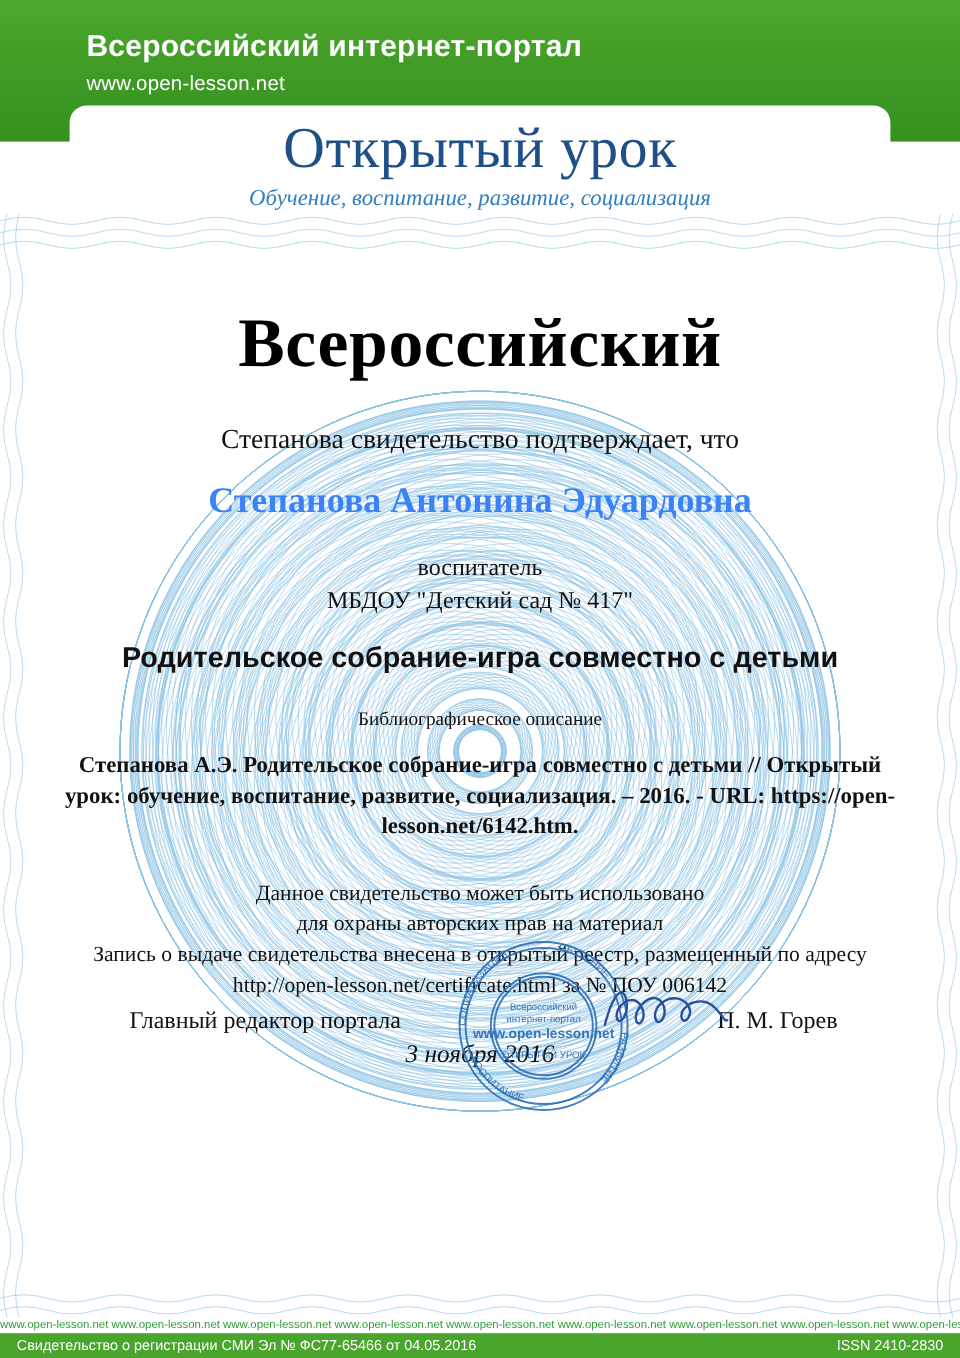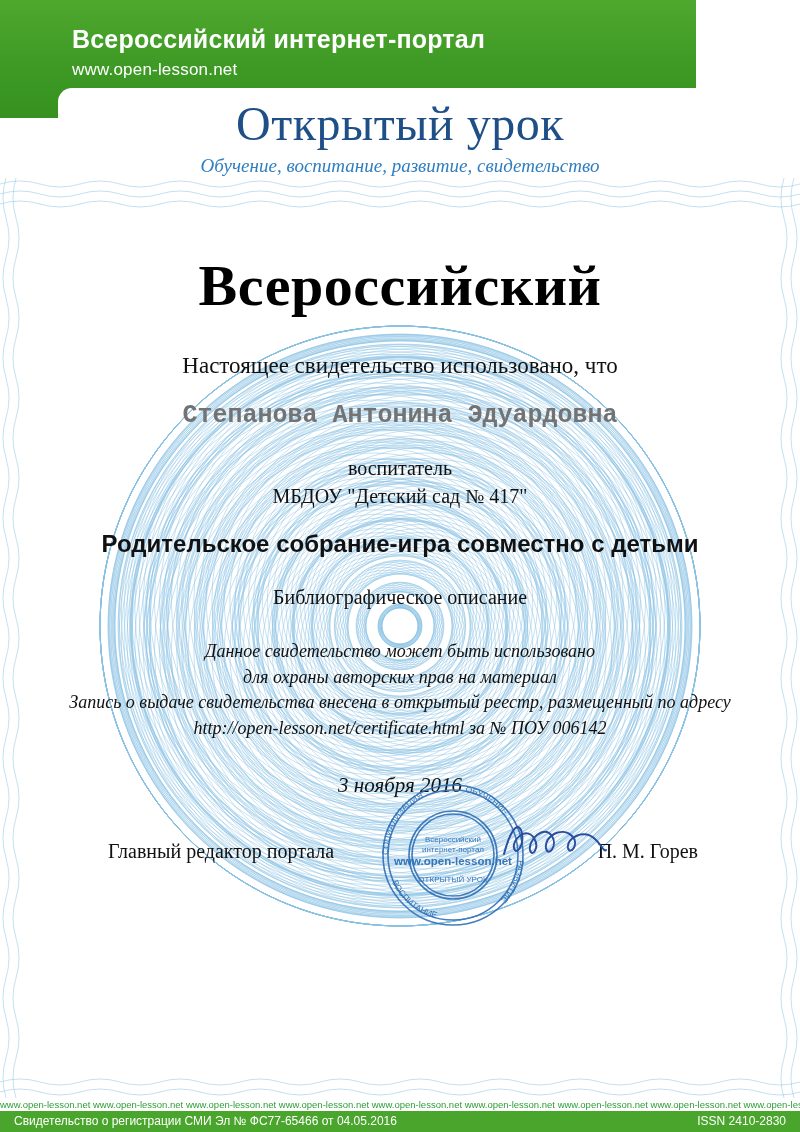--- a/index.html
+++ b/index.html
@@ -19,21 +19,21 @@
     left: 0; top: 0;
     width: 800px;
     height: 1132px;
     background: #ffffff;
   }
 
   
   .header-band {
     position: absolute;
     left: 0; top: 0;
-    width: 696px;
+    width: 800px;
     height: 118px;
     background: linear-gradient(180deg, #4fa82e 0%, #3e9a25 55%, #36911f 100%);
     overflow: hidden;
   }
   .header-band::after {
     content: "";
     position: absolute;
     left: -60px;
     top: 74px;
     width: 960px;
@@ -120,24 +120,24 @@
     color: #000000;
     margin-top: 74px;
     letter-spacing: 0.5px;
   }
   .confirm-line {
     font-size: 23px;
     color: #111111;
     margin-top: 34px;
   }
   .person-name {
-    font-family: Liberation Mono, monospace;
+    font-family: Liberation Serif, serif;
     font-weight: bold;
-    font-size: 25px;
-    color: #737373;
+    font-size: 30px;
+    color: #3b82f6;
     margin-top: 22px;
   }
   .person-role {
     font-size: 20px;
     color: #111111;
     margin-top: 27px;
   }
   .person-org {
     font-size: 20px;
     color: #111111;
@@ -149,39 +149,38 @@
     margin-top: 22px;
   }
   .work-title {
     font-family: "Liberation Sans", sans-serif;
     font-weight: bold;
     font-size: 24px;
     color: #111111;
     margin-top: 22px;
   }
   .biblio-label {
-    font-size: 20px;
+    font-size: 16px;
     color: #111111;
     margin-top: 28px;
   }
   .biblio-text {
     font-family: "Liberation Serif", serif;
     font-weight: bold;
     font-size: 19px;
     color: #111111;
     line-height: 1.35;
     margin: 16px auto 0;
     width: 700px;
   }
   .note {
     font-size: 18px;
     color: #111111;
     line-height: 1.42;
     margin-top: 30px;
-    font-style: italic;
   }
   .date {
     font-family: "Liberation Serif", serif;
     font-style: italic;
     font-size: 21px;
     color: #111111;
     margin-top: 32px;
   }
 
   
@@ -272,21 +271,21 @@
 
   <div class="header-band">
     <div class="header-text">
       <div class="header-title">Всероссийский интернет-портал</div>
       <div class="header-sub">www.open-lesson.net</div>
     </div>
   </div>
 
   <div class="logo-plate">
     <div class="logo-main">Открытый урок</div>
-    <div class="logo-slogan">Обучение, воспитание, развитие, свидетельство</div>
+    <div class="logo-slogan">Обучение, воспитание, развитие, социализация</div>
   </div>
 
   <svg class="guilloche" viewBox="0 0 800 930" preserveAspectRatio="none">
     <defs>
       <g id="rose"></g>
     </defs>
     <g stroke="#5aa8d8" fill="none" stroke-width="0.45" opacity="0.75">
 
       <g transform="translate(400,448)">
         <g id="ellset">
@@ -336,26 +335,27 @@
     <g stroke="#6fb4dd" fill="none" stroke-width="0.5" opacity="0.85">
       <path d="M6,0 Q0,20 6,40 T6,80 T6,120 T6,160 T6,200 T6,240 T6,280 T6,320 T6,360 T6,400 T6,440 T6,480 T6,520 T6,560 T6,600 T6,640 T6,680 T6,720 T6,760 T6,800 T6,840 T6,880 T6,920"></path>
       <path d="M16,0 Q10,20 16,40 T16,80 T16,120 T16,160 T16,200 T16,240 T16,280 T16,320 T16,360 T16,400 T16,440 T16,480 T16,520 T16,560 T16,600 T16,640 T16,680 T16,720 T16,760 T16,800 T16,840 T16,880 T16,920"></path>
       <path d="M794,0 Q788,20 794,40 T794,80 T794,120 T794,160 T794,200 T794,240 T794,280 T794,320 T794,360 T794,400 T794,440 T794,480 T794,520 T794,560 T794,600 T794,640 T794,680 T794,720 T794,760 T794,800 T794,840 T794,880 T794,920"></path>
       <path d="M784,0 Q778,20 784,40 T784,80 T784,120 T784,160 T784,200 T784,240 T784,280 T784,320 T784,360 T784,400 T784,440 T784,480 T784,520 T784,560 T784,600 T784,640 T784,680 T784,720 T784,760 T784,800 T784,840 T784,880 T784,920"></path>
     </g>
   </svg>
 
   <div class="body">
     <div class="cert-title">Всероссийский</div>
-    <div class="confirm-line">Настоящее свидетельство использовано, что</div>
+    <div class="confirm-line">Степанова свидетельство подтверждает, что</div>
     <div class="person-name">Степанова Антонина Эдуардовна</div>
     <div class="person-role">воспитатель</div>
     <div class="person-org">МБДОУ "Детский сад № 417"</div>
     <div class="work-title">Родительское собрание-игра совместно с детьми</div>
     <div class="biblio-label">Библиографическое описание</div>
+    <div class="biblio-text">Степанова А.Э. Родительское собрание-игра совместно с детьми // Открытый урок: обучение, воспитание, развитие, социализация. – 2016. - URL: https://open-lesson.net/6142.htm.</div>
     <div class="note">
       <div>Данное свидетельство может быть использовано</div>
       <div>для охраны авторских прав на материал</div>
       <div>Запись о выдаче свидетельства внесена в открытый реестр, размещенный по адресу</div>
       <div>http://open-lesson.net/certificate.html за № ПОУ 006142</div>
     </div>
     <div class="date">3 ноября 2016</div>
   </div>
 
   <svg class="stamp" viewBox="0 0 166 166">

